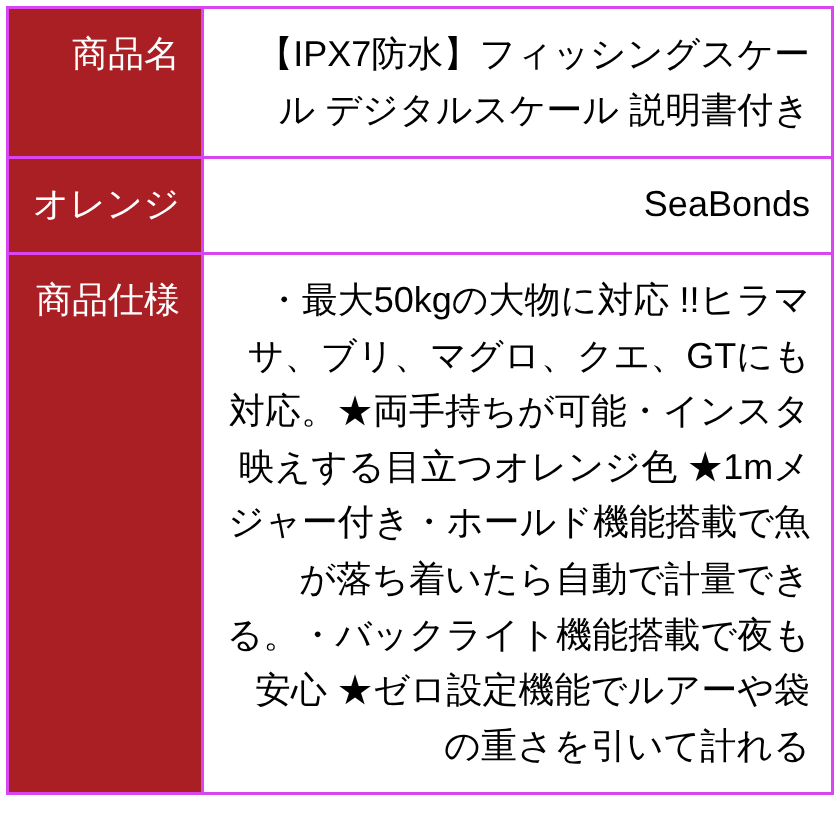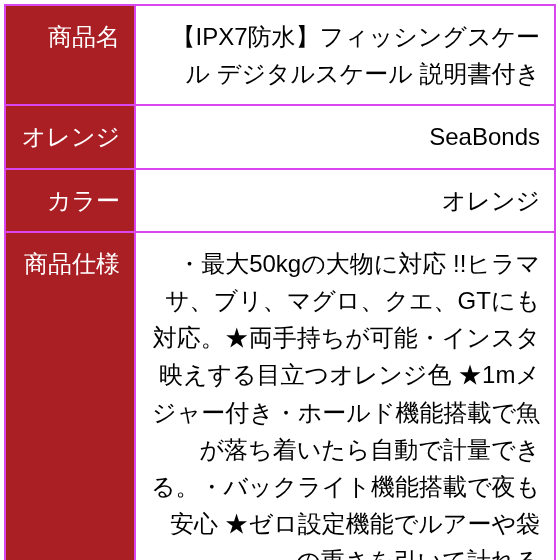--- a/index.html
+++ b/index.html
@@ -42,21 +42,17 @@
   <tbody>
     <tr>
       <th>商品名</th>
       <td>【IPX7防水】フィッシングスケール デジタルスケール  説明書付き</td>
     </tr>
     <tr>
       <th>オレンジ</th>
       <td>SeaBonds</td>
     </tr>
     <tr>
-      <th>カラー</th>
-      <td>オレンジ</td>
-    </tr>
-    <tr>
       <th>商品仕様</th>
       <td>・最大50kgの大物に対応 !!ヒラマサ、ブリ、マグロ、クエ、GTにも対応。★両手持ちが可能・インスタ映えする目立つオレンジ色 ★1mメジャー付き・ホールド機能搭載で魚が落ち着いたら自動で計量できる。・バックライト機能搭載で夜も安心 ★ゼロ設定機能でルアーや袋の重さを引いて計れる</td>
     </tr>
   </tbody>
 </table>
 
 </body></html>

